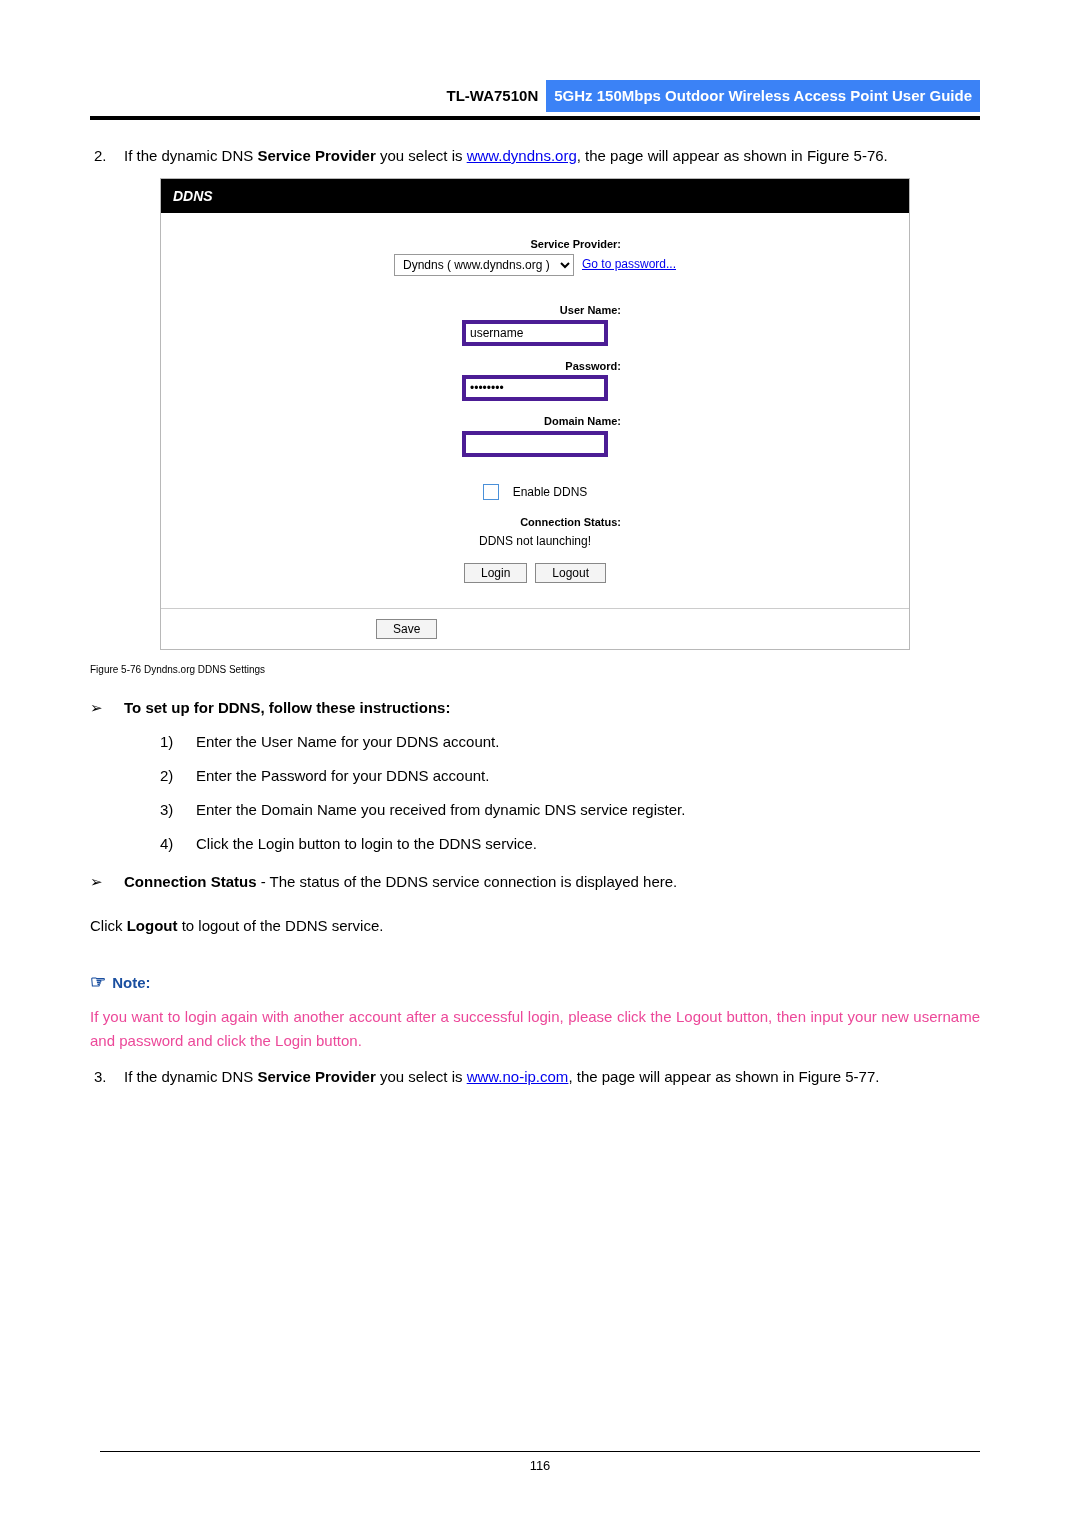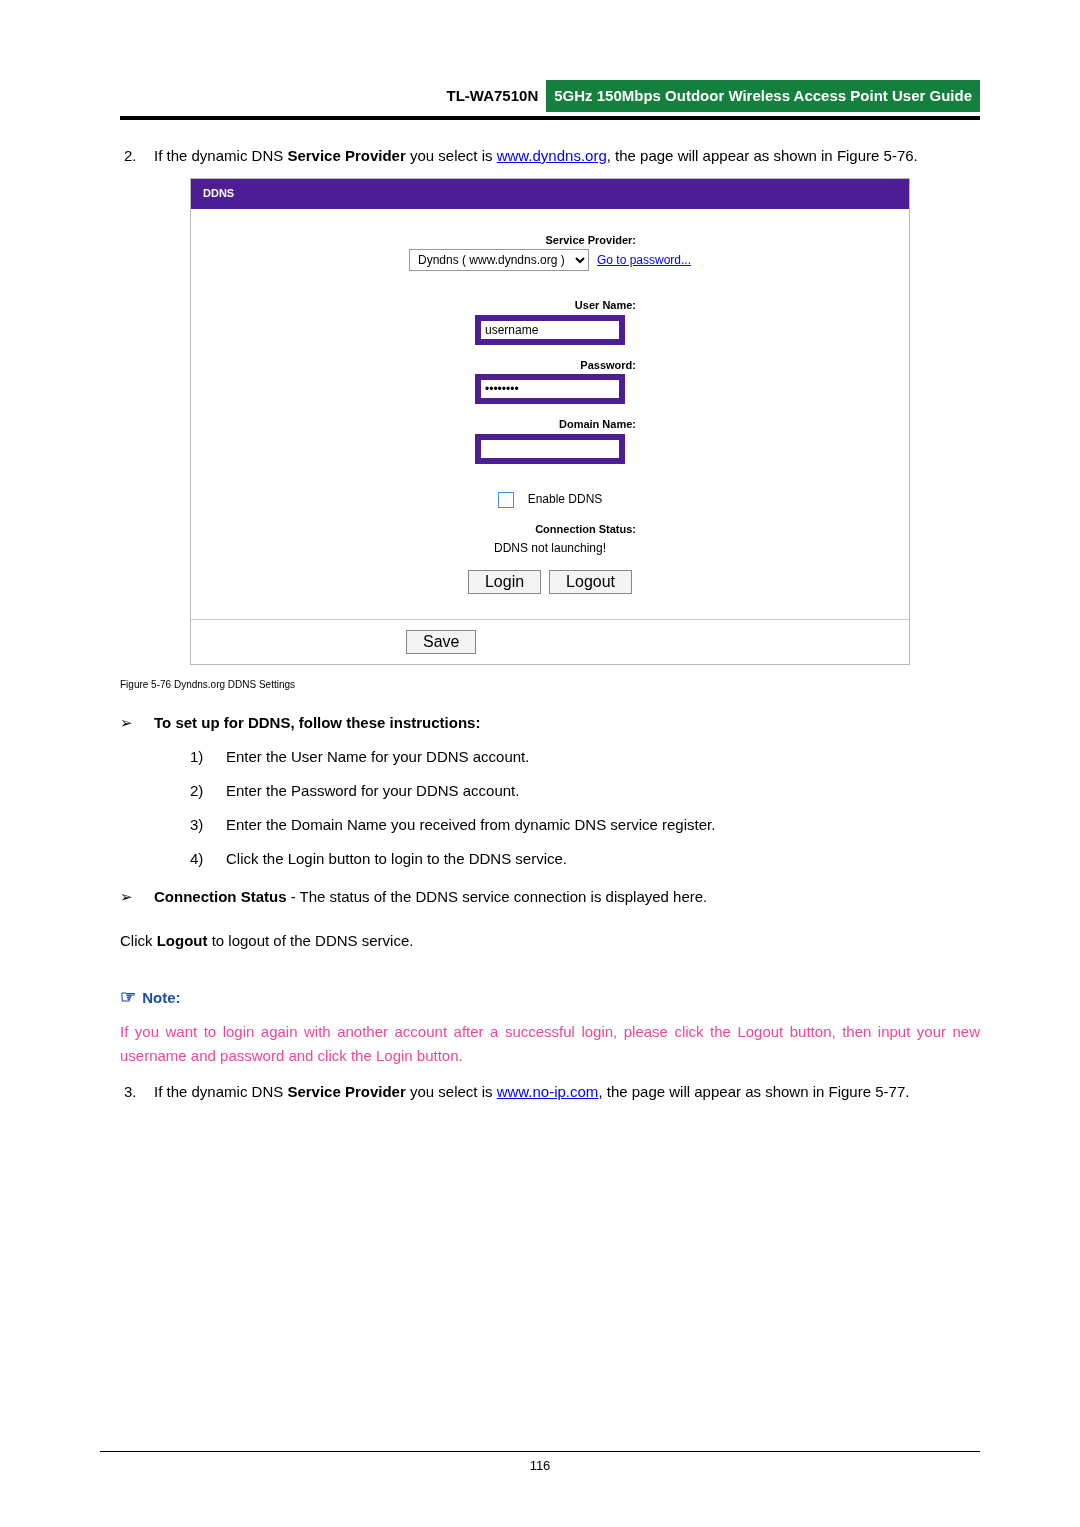--- a/index.html
+++ b/index.html
@@ -7,39 +7,39 @@
     background: #fff;
     font-family: Arial, Helvetica, sans-serif;
     color: #000;
     font-size: 15px;
     line-height: 1.6;
   }
   .page {
     width: 1080px;
     min-height: 1527px;
     margin: 0 auto;
-    padding: 80px 100px 40px 120px;
+    padding: 80px 100px 40px 90px;
     box-sizing: border-box;
     position: relative;
   }
   .header-row {
     display: flex;
     align-items: stretch;
     margin-bottom: 4px;
     justify-content: flex-end;
   }
   .hdr-model {
     background:#fff;
     color:#000;
     font-weight:bold;
     padding:4px 8px 4px 0;
     font-size:15px;
   }
   .hdr-title {
-    background:#15803d;
+    background:#3b82f6;
     color:#fff;
     font-weight:bold;
     padding:4px 8px;
     font-size:15px;
   }
   .hdr-band {
     height:4px;
     background:#000;
     margin-bottom:24px;
   }
@@ -61,25 +61,26 @@
   }
   .bold {font-weight:bold;}
   
   .ddns-frame {
     border:1px solid #b8b8b8;
     margin:10px 70px 10px 70px;
     font-family: Verdana, Arial, sans-serif;
     font-size:12px;
   }
   .ddns-title {
-    background:#4c1d95;
+    background:#000000;
     color:#fff;
     font-weight:bold;
     padding:6px 12px;
-    font-size:11px;
+    font-size:14px;
+    font-style:italic;
   }
   .ddns-body {
     background:#fff;
   }
   .ddns-row {
     display:flex;
     align-items:center;
     padding:3px 16px;
     flex-direction:column;
   }
@@ -98,32 +99,32 @@
     gap:8px;
   }
   .ddns-select {
     border:1px solid #999;
     font-size:12px;
     padding:2px 4px;
     width:180px;
     background:#fff;
   }
   .ddns-input {
-    border:6px solid #4c1d95;
+    border:4px solid #4c1d95;
     font-size:12px;
     padding:2px 4px;
     width:130px;
   }
   .ddns-checkbox {
     width:14px;height:14px;border:1px solid #4a90d9;background:#fff;display:inline-block;margin-right:6px;vertical-align:middle;
   }
   .ddns-btn {
     border:1px solid #888;
     background:#f4f4f4;
-    font-size:16px;
+    font-size:12px;
     padding:2px 16px;
     cursor:pointer;
   }
   .ddns-divider {
     border-top:1px solid #ccc;
     margin:8px 0 0 0;
   }
   .ddns-save {
     padding:10px 0;
     text-align:left;

